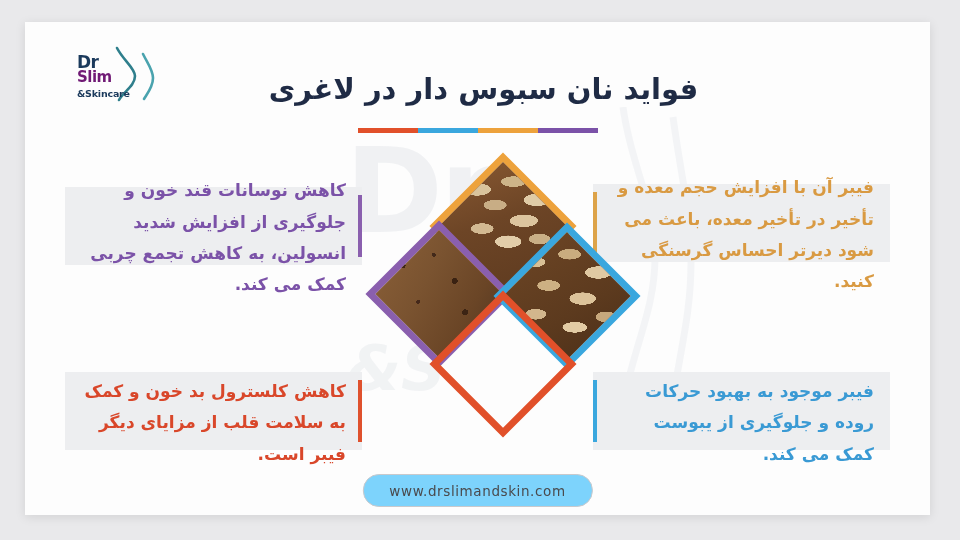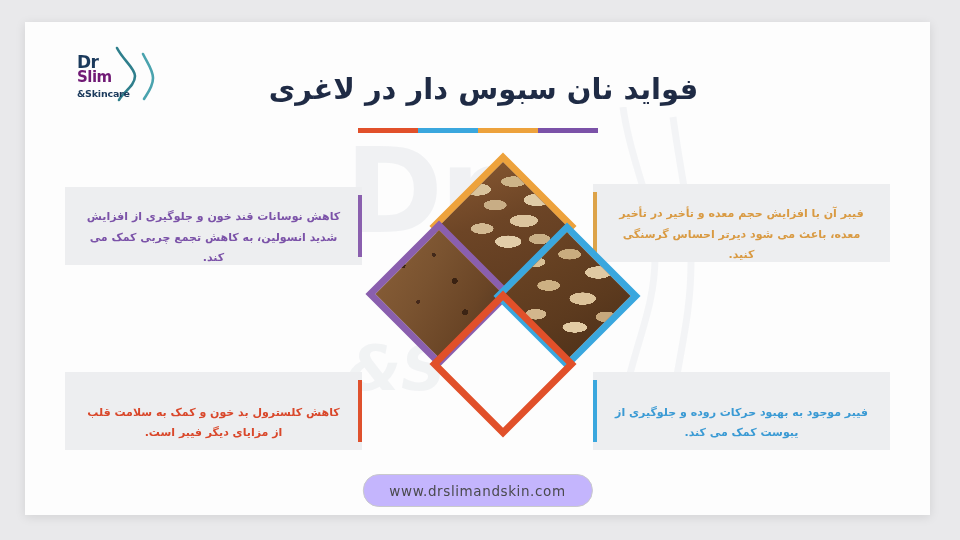--- a/index.html
+++ b/index.html
@@ -48,22 +48,22 @@
   #divider{position:absolute;left:333px;top:106px;width:240px;height:5px;display:flex;}
   #divider span{flex:1;height:100%;display:block;}
 
   
   .tbox{
     position:absolute;width:297px;height:78px;
     background:#edeef0;
     display:flex;align-items:center;
   }
   .tbox .txt{
-    font-size:11px;line-height:1.85;padding:0 16px;width:100%;
-    text-align:center;font-weight:600;margin-top:24px;
+    font-size:17px;line-height:1.85;padding:0 16px;width:100%;
+    text-align:right;font-weight:600;margin-top:24px;
   }
   .accent{position:absolute;width:4px;height:62px;top:8px;}
 
   #box-tl{left:40px;top:165px;}
   #box-tl .accent{right:0;}
   #box-bl{left:40px;top:350px;}
   #box-bl .accent{right:0;}
   #box-tr{left:568px;top:162px;}
   #box-tr .accent{left:0;}
   #box-br{left:568px;top:350px;}
@@ -84,21 +84,21 @@
   }
   #dia-top{left:68px;top:12px;border:7px solid #eda23c;}
   #dia-left{left:4px;top:80px;border:7px solid #8a5fae;}
   #dia-right{left:132px;top:82px;border:7px solid #3aa7de;}
   #dia-bottom{left:68px;top:150px;border:7px solid #e1502a;}
 
   
   #footer{
     position:absolute;left:50%;transform:translateX(-50%);top:452px;
     border:1px solid #c9c9cc;border-radius:16px;
-    padding:6px 26px;background:#c4b5fd;direction:ltr;
+    padding:6px 26px;background:#7dd3fc;direction:ltr;
   }
   #footer .url{font-size:13.5px;color:#4a4a4d;letter-spacing:.6px;}
 </style>
 </head>
 <body>
 
 <div id="card">
 
   <div id="watermark">
     <div class="wm-text">Dr</div>

